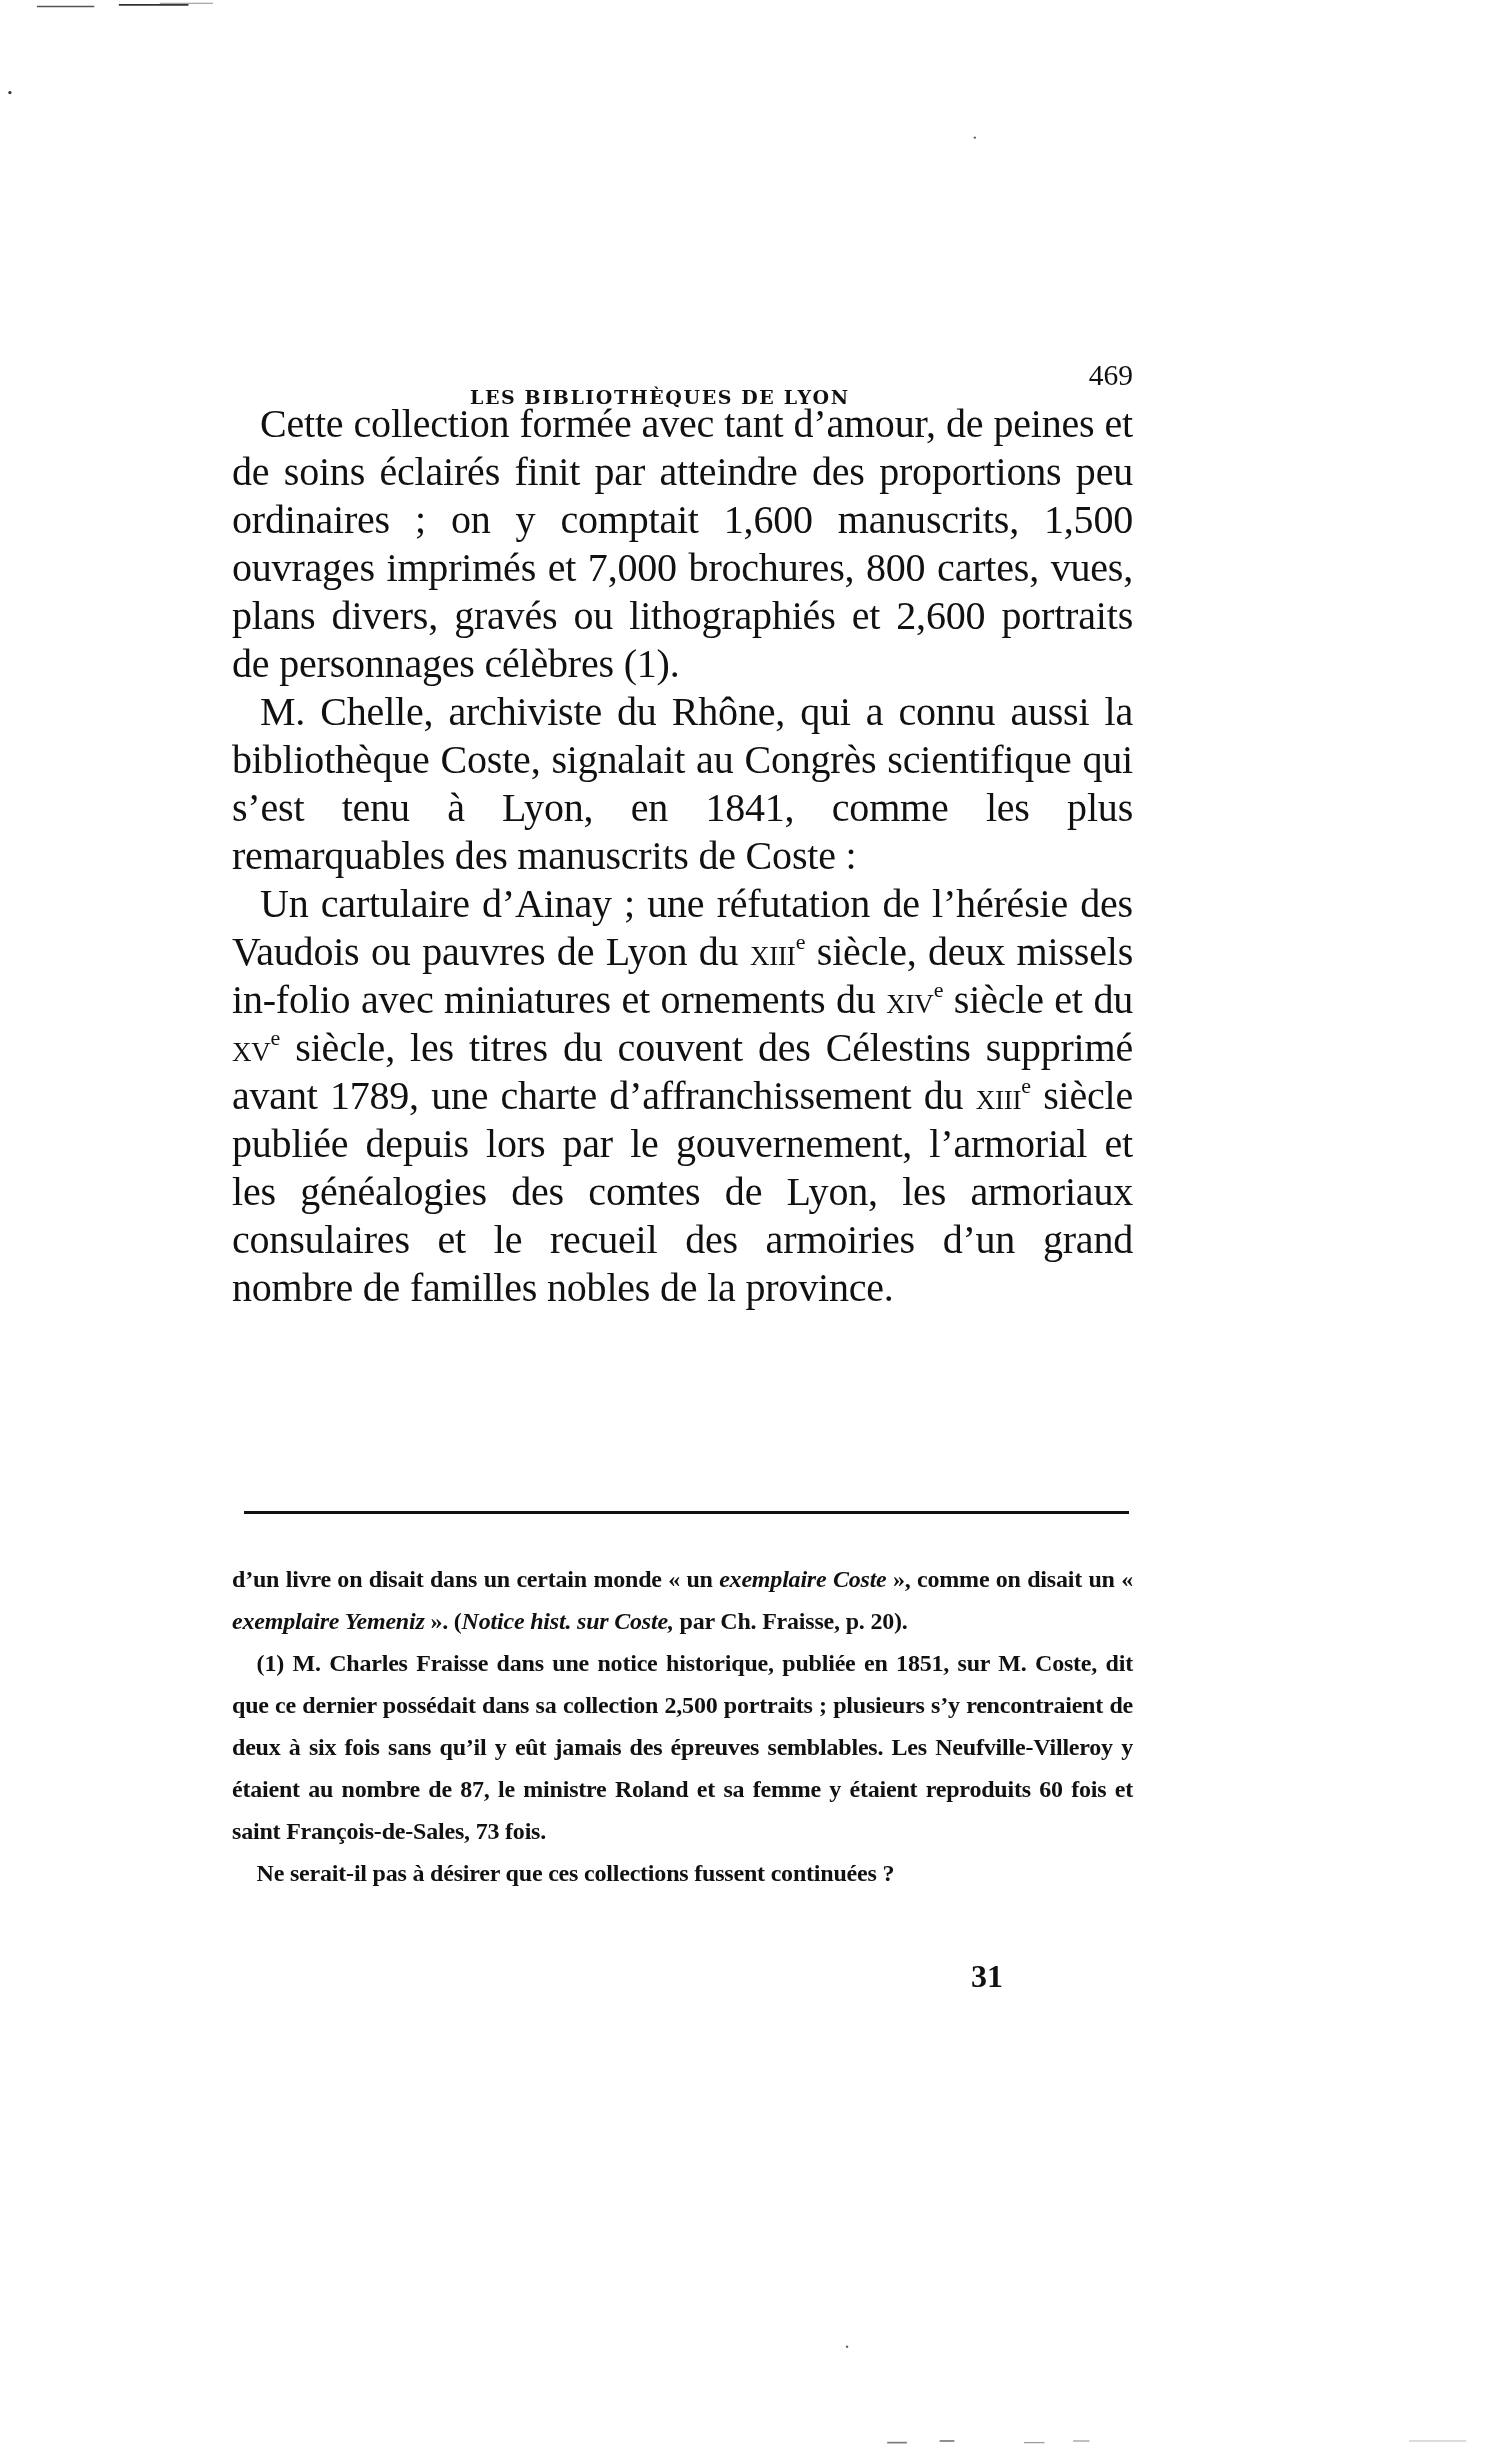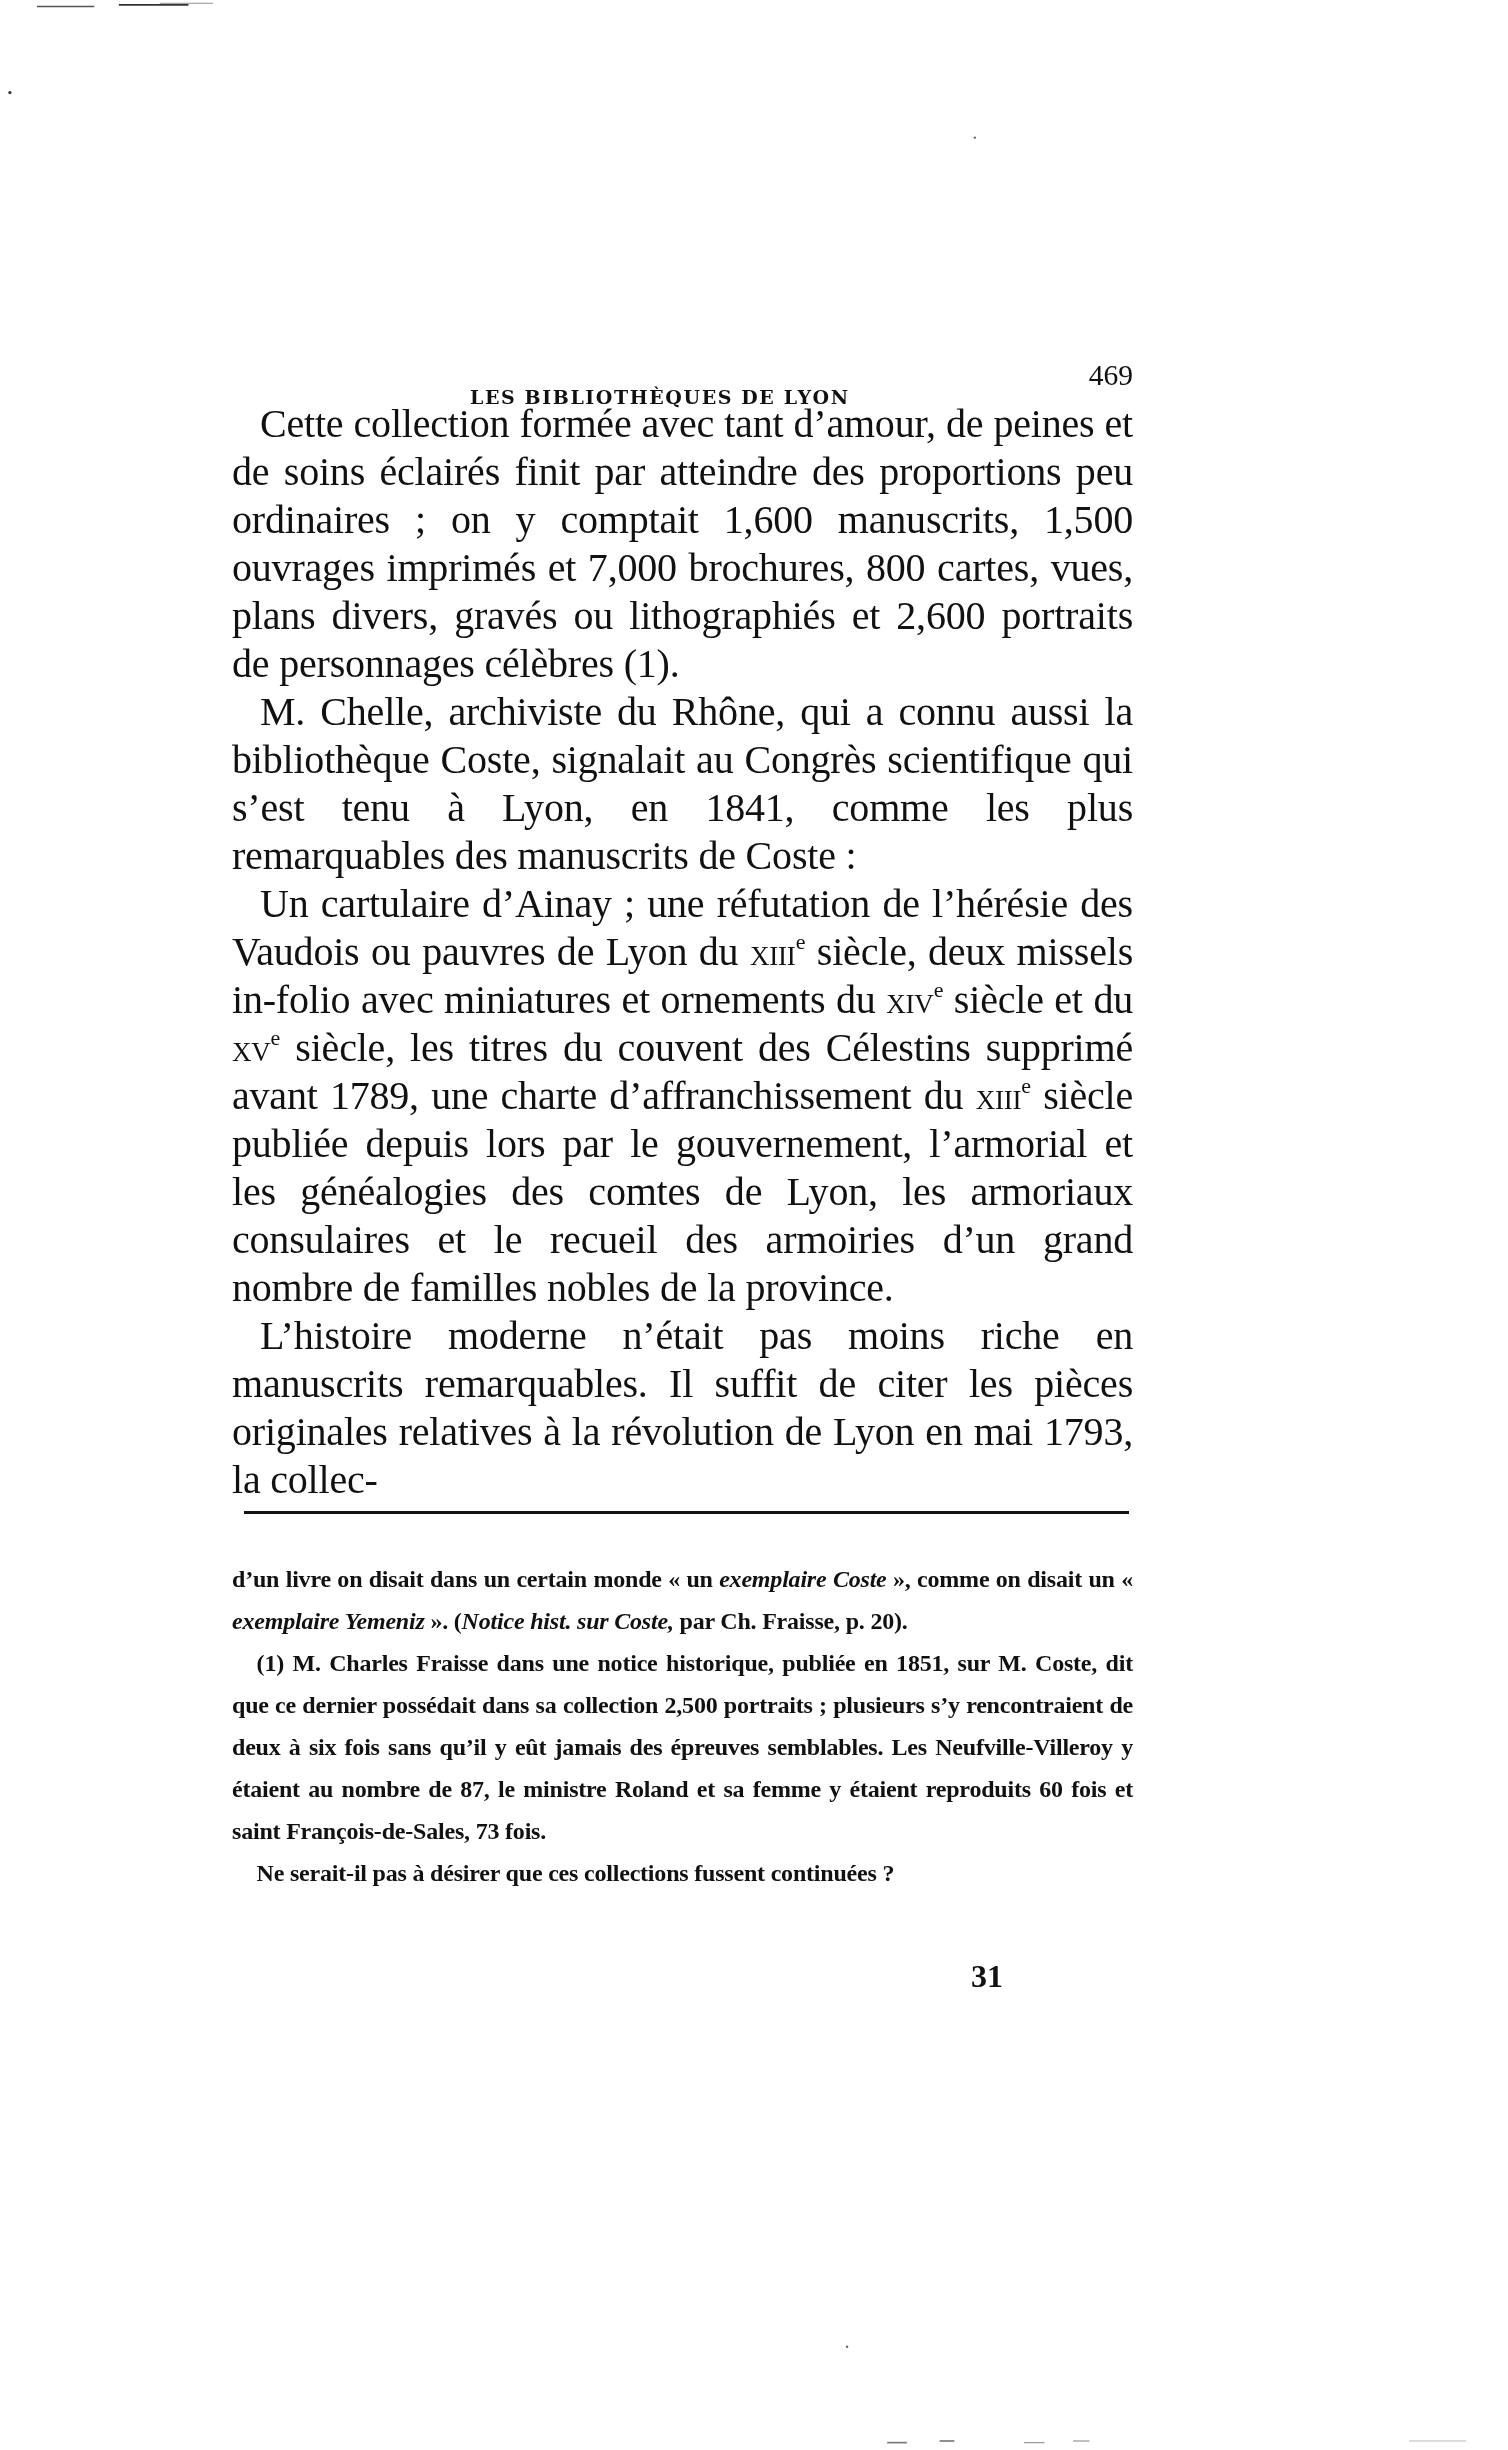--- a/index.html
+++ b/index.html
@@ -63,21 +63,20 @@
 
   <div class="running-head">
     <span class="running-title">LES BIBLIOTHÈQUES DE LYON</span>
     <span class="page-number">469</span>
   </div>
 
   <div class="body-text">
     <p>Cette collection formée avec tant d’amour, de peines et de soins éclairés finit par atteindre des proportions peu ordinaires ; on y comptait 1,600 manuscrits, 1,500 ouvrages imprimés et 7,000 brochures, 800 cartes, vues, plans divers, gravés ou lithographiés et 2,600 portraits de personnages célèbres (1).</p>
     <p>M. Chelle, archiviste du Rhône, qui a connu aussi la bibliothèque Coste, signalait au Congrès scientifique qui s’est tenu à Lyon, en 1841, comme les plus remarquables des manuscrits de Coste :</p>
     <p><span>Un cartulaire d’Ainay ; une réfutation de l’hérésie des Vaudois ou pauvres de Lyon du </span><span class="sc">xiii</span><sup>e</sup><span> siècle, deux missels in-folio avec miniatures et ornements du </span><span class="sc">xiv</span><sup>e</sup><span> siècle et du </span><span class="sc">xv</span><sup>e</sup><span> siècle, les titres du couvent des Célestins supprimé avant 1789, une charte d’affranchissement du </span><span class="sc">xiii</span><sup>e</sup><span> siècle publiée depuis lors par le gouvernement, l’armorial et les généalogies des comtes de Lyon, les armoriaux consulaires et le recueil des armoiries d’un grand nombre de familles nobles de la province.</span></p>
-    <p>L’histoire moderne n’était pas moins riche en manuscrits remarquables. Il suffit de citer les pièces originales relatives à la révolution de Lyon en mai 1793, la collec-</p>
   </div>
 
   <div class="footnote-rule"></div>
 
   <div class="footnotes">
     <p><span>d’un livre on disait dans un certain monde « un </span><i>exemplaire Coste</i><span> », comme on disait un « </span><i>exemplaire Yemeniz</i><span> ». (</span><i>Notice hist. sur Coste,</i><span> par Ch. Fraisse, p. 20).</span></p>
     <p class="indent">(1) M. Charles Fraisse dans une notice historique, publiée en 1851, sur M. Coste, dit que ce dernier possédait dans sa collection 2,500 portraits ; plusieurs s’y rencontraient de deux à six fois sans qu’il y eût jamais des épreuves semblables. Les Neufville-Villeroy y étaient au nombre de 87, le ministre Roland et sa femme y étaient reproduits 60 fois et saint François-de-Sales, 73 fois.</p>
     <p class="indent">Ne serait-il pas à désirer que ces collections fussent continuées ?</p>
   </div>
 

